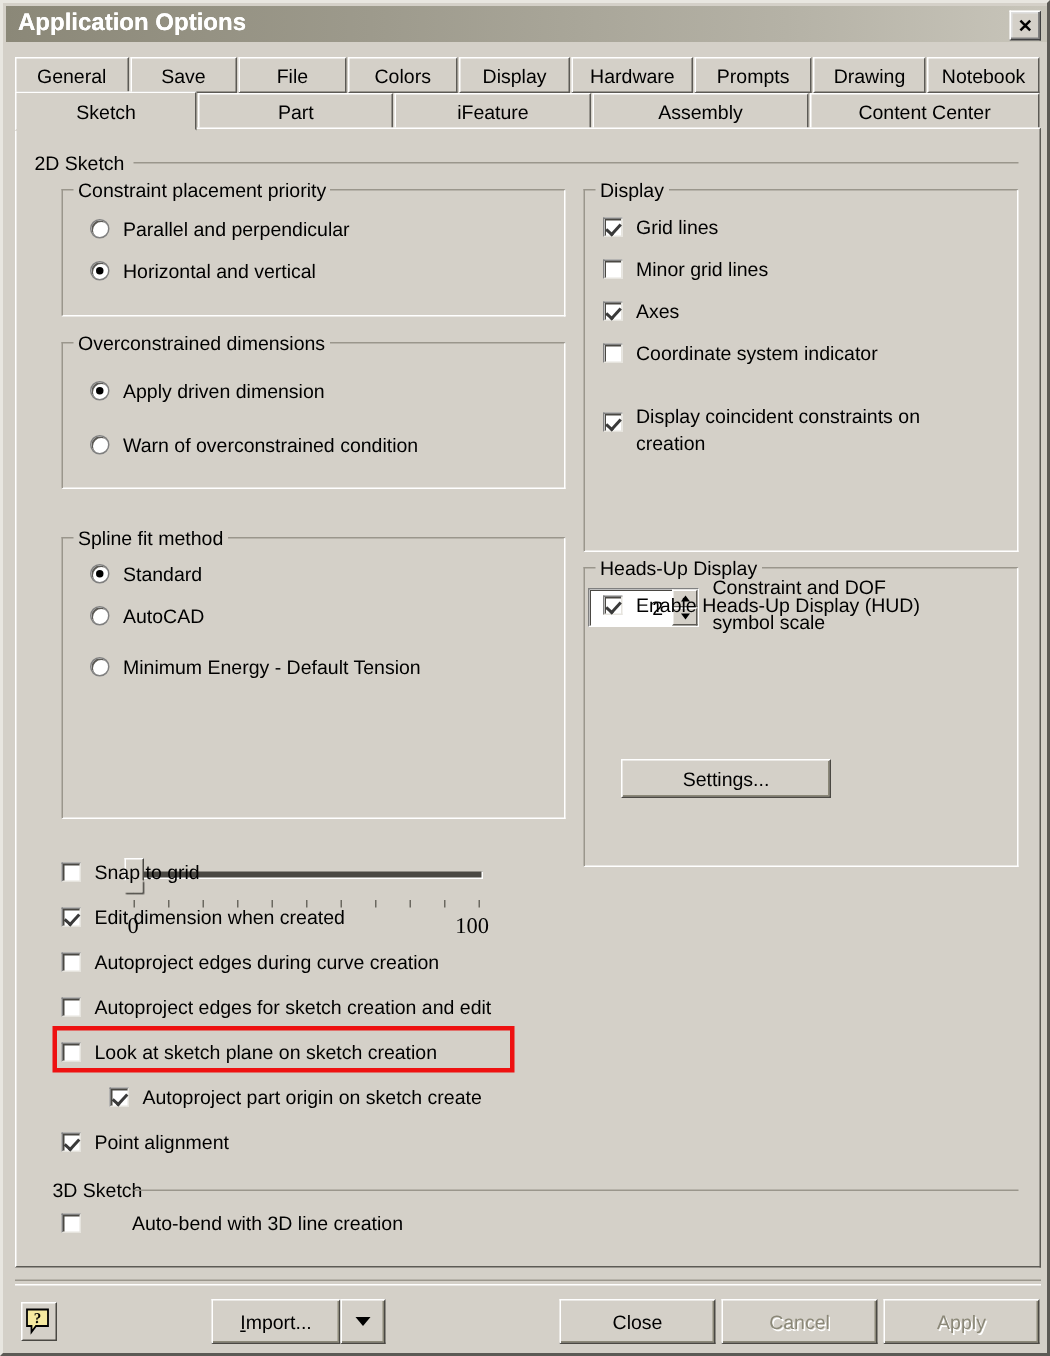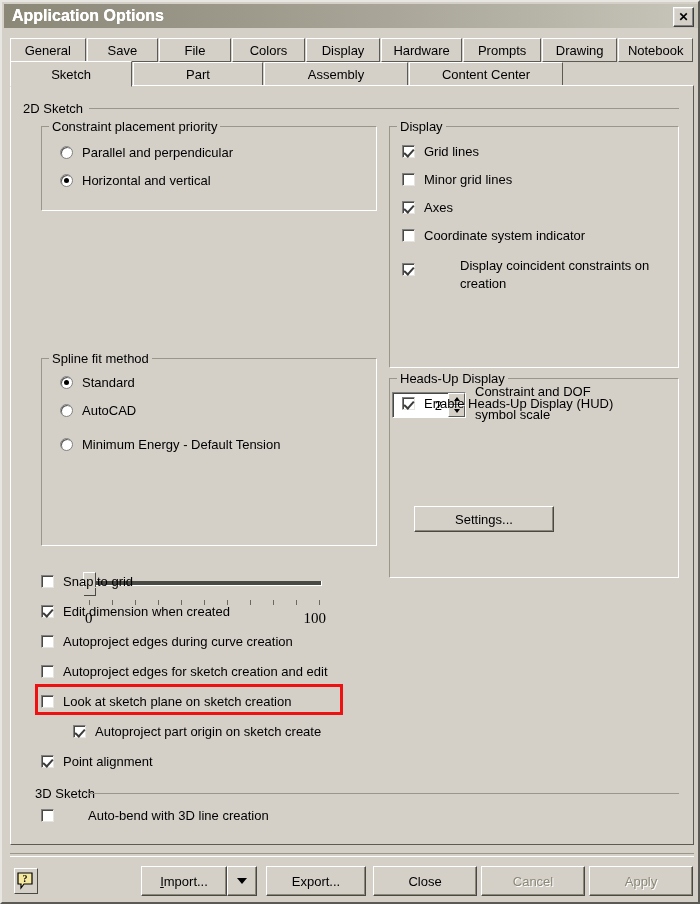--- a/index.html
+++ b/index.html
@@ -419,20 +419,21 @@
       <div class="tab" style="width:74px">Colors</div>
       <div class="tab" style="width:74px">Display</div>
       <div class="tab" style="width:82px">Hardware</div>
       <div class="tab" style="width:78px">Prompts</div>
       <div class="tab" style="width:76px">Drawing</div>
       <div class="tab" style="width:75px">Notebook</div>
     </div>
     <div class="tabrow row2">
       <div class="tab selected" style="width:122px">Sketch</div>
       <div class="tab" style="width:130px">Part</div>
+      <div class="tab" style="width:132px">iFeature</div>
       <div class="tab" style="width:144px">Assembly</div>
       <div class="tab" style="width:154px">Content Center</div>
     </div>
   </div>
 
   <div id="tab-body">
 
     <div class="section-hdr" style="left:12px; top:15px;">2D Sketch</div>
     <div class="section-rule" style="left:78px; top:22px; width:590px;"></div>
 
@@ -441,20 +442,31 @@
       <div class="radio-row" style="left:18px; top:18px;">
         <span class="radio"></span>
         <span>Parallel and perpendicular</span>
       </div>
       <div class="radio-row" style="left:18px; top:46px;">
         <span class="radio on"></span>
         <span>Horizontal and vertical</span>
       </div>
     </div>
 
+    <div class="groupbox" style="left:30px; top:142px; width:336px; height:98px;">
+      <div class="gb-title">Overconstrained dimensions</div>
+      <div class="radio-row" style="left:18px; top:24px;">
+        <span class="radio on"></span>
+        <span>Apply driven dimension</span>
+      </div>
+      <div class="radio-row" style="left:18px; top:60px;">
+        <span class="radio"></span>
+        <span>Warn of overconstrained condition</span>
+      </div>
+    </div>
 
     <div class="groupbox" style="left:30px; top:272px; width:336px; height:188px;">
       <div class="gb-title">Spline fit method</div>
       <div class="radio-row" style="left:18px; top:16px;">
         <span class="radio on"></span>
         <span>Standard</span>
       </div>
       <div class="radio-row" style="left:18px; top:44px;">
         <span class="radio"></span>
         <span>AutoCAD</span>
@@ -497,21 +509,21 @@
         <span class="cb-label">Minor grid lines</span>
       </div>
       <div class="check-row" style="left:12px; top:74px;">
         <span class="cb on"></span>
         <span class="cb-label">Axes</span>
       </div>
       <div class="check-row" style="left:12px; top:102px;">
         <span class="cb"></span>
         <span class="cb-label">Coordinate system indicator</span>
       </div>
-      <div class="check-row" style="left:12px; top:130px;gap:36px;">
+      <div class="check-row" style="left:12px; top:142px;">
         <span class="cb on" style="margin-top:6px;"></span>
         <span class="cb-label wrap">Display coincident constraints on creation</span>
       </div>
     </div>
 
     <div id="spin-wrap">
       <span id="spin-value">2</span>
       <div id="spin-btns">
         <div class="spin-btn up">
             <span class="arrow"></span>
@@ -581,18 +593,17 @@
       <text x="8" y="10" font-family="Liberation Serif, serif" font-size="10" font-weight="bold" text-anchor="middle" fill="#000">?</text>
     </svg>
   </div>
 
   <div class="btn footer-btn" id="import-btn">
     <span><span class="accel">I</span><span>mport...</span></span>
   </div>
   <div id="import-arrow">
       <span class="arrow"></span>
     </div>
-  <div class="btn footer-btn" id="export-btn">Export...</div>
   <div class="btn footer-btn" id="close-footer-btn">Close</div>
   <div class="btn footer-btn disabled" id="cancel-btn">Cancel</div>
   <div class="btn footer-btn disabled" id="apply-btn">Apply</div>
 
 </div>
 
 </body></html>

